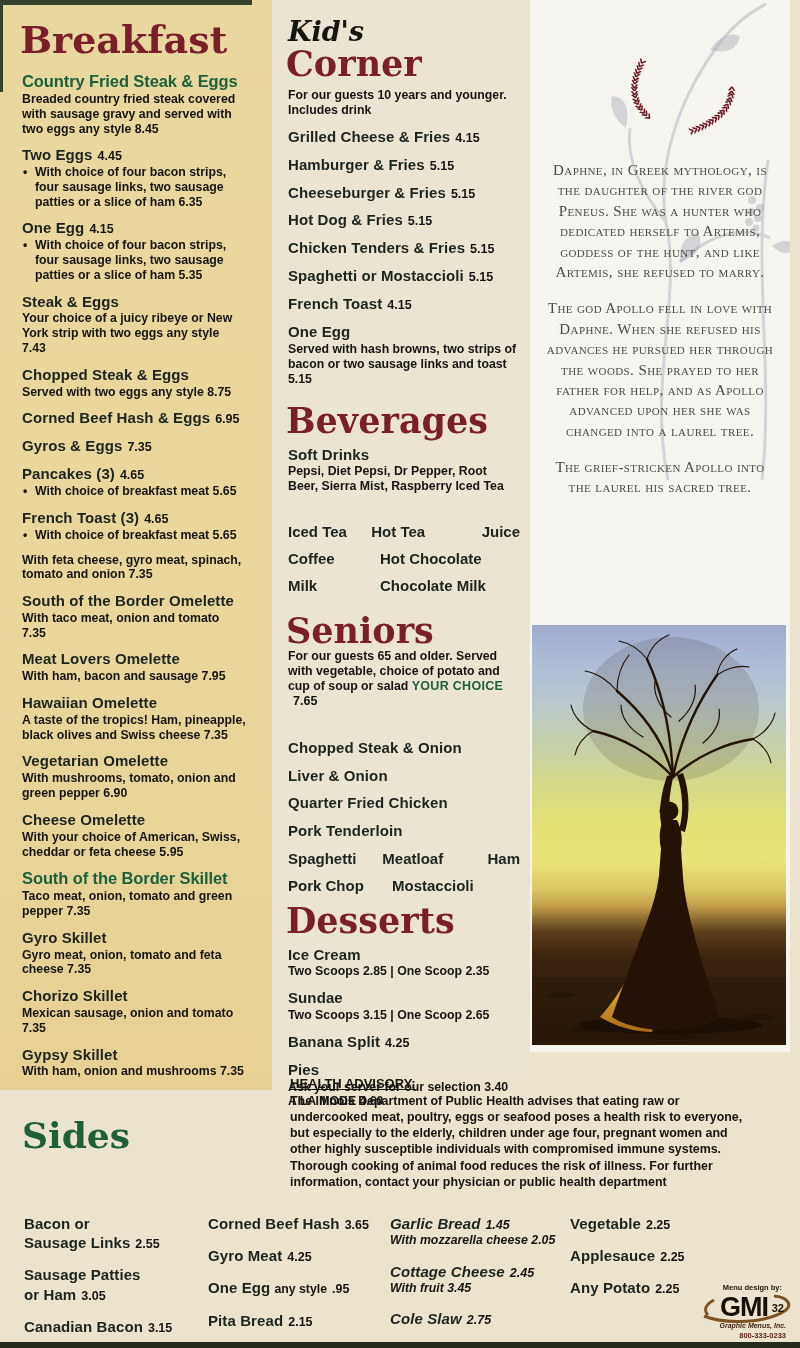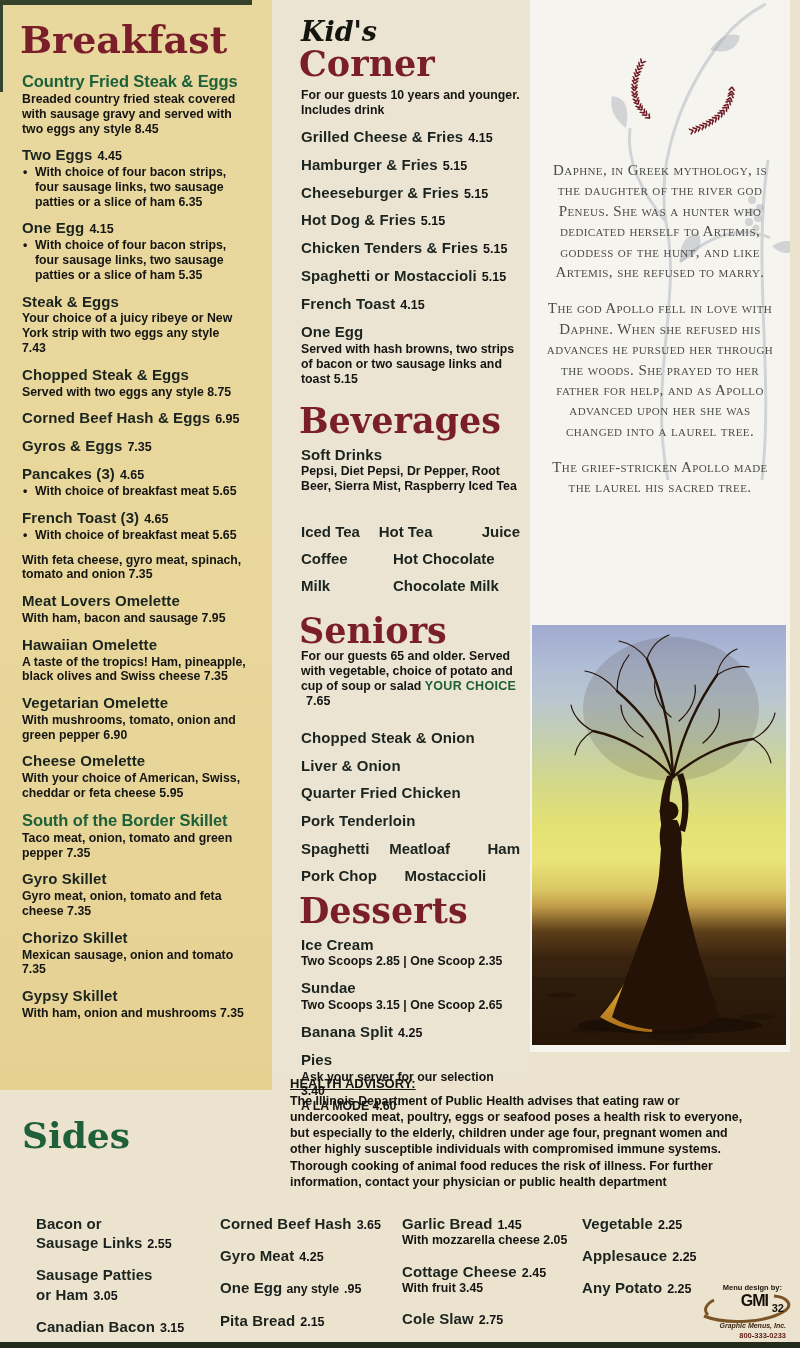--- a/index.html
+++ b/index.html
@@ -11,21 +11,21 @@
   }
   
   .col-left{
     position:absolute;left:0;top:0;width:272px;height:1090px;
     background:linear-gradient(180deg,#e9d89e 0%,#e8d69a 60%,#e6d193 100%);
     padding:16px 26px 0 22px;box-sizing:border-box;
   }
   .col-mid{
     position:absolute;left:272px;top:0;width:258px;height:1078px;
     background:#ece4d3;
-    padding:12px 10px 0 29px;box-sizing:border-box;
+    padding:12px 10px 0 16px;box-sizing:border-box;
   }
   .col-right{
     position:absolute;left:530px;top:0;width:260px;height:1052px;
     background:#f6f4ef;
   }
   .edge-top{position:absolute;left:0;top:0;width:252px;height:5px;background:#35432d;z-index:9;}
   .edge-left{position:absolute;left:0;top:0;width:3px;height:92px;background:#35432d;z-index:9;}
   .edge-bottom{position:absolute;left:0;top:1342px;width:800px;height:6px;background:#232b1d;z-index:9;}
 
   
@@ -64,34 +64,34 @@
       #a0aacf 0%, #afbcd6 9%, #bac7cf 18%, #c4cfb0 27%, #d4d987 38%,
       #e4e173 48%, #e9e478 56%, #dbc763 63%, #c29c49 67%, #8d6c31 70%,
       #5c3e19 73%, #3a2410 79%, #241407 100%);
   }
   .photo svg{position:absolute;left:0;top:0;}
   
   .advisory{position:absolute;left:290px;top:1076px;width:460px;z-index:2;}
   .adv-label{font-weight:bold;font-size:13px;color:#141410;margin-bottom:2px;text-decoration:underline;}
   .adv-text{font-weight:bold;font-size:12.4px;color:#141410;line-height:1.3;}
   .sides-title{position:absolute;left:22px;top:1118px;font-size:36px;z-index:2;}
-  .scol{position:absolute;top:1214px;z-index:2;margin-left:12px;}
+  .scol{position:absolute;top:1214px;z-index:2;}
   .scol1{left:24px;width:172px;}
   .scol2{left:208px;width:176px;}
-  .scol3{left:390px;width:184px;}
+  .scol3{left:390px;width:184px;font-style:italic;}
   .scol4{left:570px;width:160px;}
   .s-item{margin-bottom:13px;}
   .s-line{line-height:1.2;}
   .s-sub{font-weight:bold;font-size:12.3px;color:#151513;line-height:1.25;}
   .note{font-weight:bold;font-size:12.3px;color:#151513;padding-left:4px;}
   
   .gmi{position:absolute;left:694px;top:1283px;width:102px;z-index:3;text-align:right;}
   .gmi-label{font-weight:bold;font-size:7.5px;color:#1c140a;margin-right:14px;}
   .gmi-row{position:relative;height:30px;margin:0;}
-  .gmi-name{position:absolute;right:28px;top:0;font-weight:bold;font-size:16px;letter-spacing:-1px;color:#161006;}
+  .gmi-name{position:absolute;right:28px;top:0;font-weight:bold;font-size:27px;letter-spacing:-1px;color:#161006;}
   .gmi-num{position:absolute;right:12px;top:10px;font-weight:bold;font-size:11px;color:#161006;}
   .gmi-swoosh{position:absolute;right:2px;top:-4px;}
   .gmi-company{font-weight:bold;font-style:italic;font-size:7px;color:#3a2410;margin-right:10px;}
   .gmi-phone{font-weight:bold;font-size:7.5px;color:#5a1c14;margin:2px 10px 0 0;}
   .gmi-web{font-weight:bold;font-size:7.5px;color:#5a1c14;margin-right:4px;}
 </style>
 </head>
 <body>
 
 <div class="edge-top"></div>
@@ -132,20 +132,24 @@
     <div class="desc bullet">With choice of breakfast meat  5.65</div>
   </div>
   <div class="item">
     <div class="iname"><span class="nm">French Toast (3)</span><span class="price">4.65</span></div>
     <div class="desc bullet">With choice of breakfast meat  5.65</div>
   </div>
   <div class="item gn">
     <div class="desc">With feta cheese, gyro meat, spinach, tomato and onion  7.35</div>
   </div>
   <div class="item">
+    <div class="iname"><span class="nm">South of the Border Omelette</span></div>
+    <div class="desc">With taco meat, onion and tomato  7.35</div>
+  </div>
+  <div class="item">
     <div class="iname"><span class="nm">Meat Lovers Omelette</span></div>
     <div class="desc">With ham, bacon and sausage  7.95</div>
   </div>
   <div class="item">
     <div class="iname"><span class="nm">Hawaiian Omelette</span></div>
     <div class="desc">A taste of the tropics! Ham, pineapple, black olives and Swiss cheese  7.35</div>
   </div>
   <div class="item">
     <div class="iname"><span class="nm">Vegetarian Omelette</span></div>
     <div class="desc">With mushrooms, tomato, onion and green pepper  6.90</div>
@@ -219,21 +223,21 @@
     <span class="gc gw2">Hot Chocolate</span>
     <span class="gc"></span>
   </div>
   <div class="grid-row">
     <span class="gc gw1">Milk</span>
     <span class="gc gw2">Chocolate Milk</span>
     <span class="gc"></span>
   </div>
 
   <div class="h-slab h-mid" style="margin-top:20px;margin-bottom:2px">Seniors</div>
-  <div class="desc" style="margin-bottom:20px">
+  <div class="desc" style="margin-bottom:30px">
     <span>For our guests 65 and older. Served with vegetable, choice of potato and cup of soup or salad</span>
     <span class="yc">YOUR CHOICE</span>
     <span class="price">7.65</span>
   </div>
   <div class="item">
       <div class="iname"><span class="nm">Chopped Steak &amp; Onion</span></div>
     </div>
   <div class="item">
       <div class="iname"><span class="nm">Liver &amp; Onion</span></div>
     </div>
@@ -304,21 +308,21 @@
       <textPath href="#lw-left" xlink:href="#lw-left">»»»»»»»»»</textPath>
     </text>
     <text fill="#6d1722" font-size="17" font-weight="bold" letter-spacing="-3" font-family="DejaVu Sans, sans-serif">
       <textPath href="#lw-right" xlink:href="#lw-right">»»»»»»»»»</textPath>
     </text>
   </svg>
 
   <div class="story">
     <p>Daphne, in Greek mythology, is the daughter of the river god Peneus. She was a hunter who dedicated herself to Artemis, goddess of the hunt, and like Artemis, she refused to marry.</p>
     <p>The god Apollo fell in love with Daphne. When she refused his advances he pursued her through the woods. She prayed to her father for help, and as Apollo advanced upon her she was changed into a laurel tree.</p>
-    <p>The grief-stricken Apollo made the laurel his sacred tree.</p>
+    <p>The grief-stricken Apollo into the laurel his sacred tree.</p>
   </div>
 
   <div class="photo">
     <svg width="254" height="420" viewBox="0 0 254 420">
       <defs>
         <linearGradient id="drape" x1="0" y1="0" x2="0" y2="1">
           <stop offset="0" stop-color="#e8bf45"></stop>
           <stop offset="0.7" stop-color="#e0a62e"></stop>
           <stop offset="1" stop-color="#b07018"></stop>
         </linearGradient>

